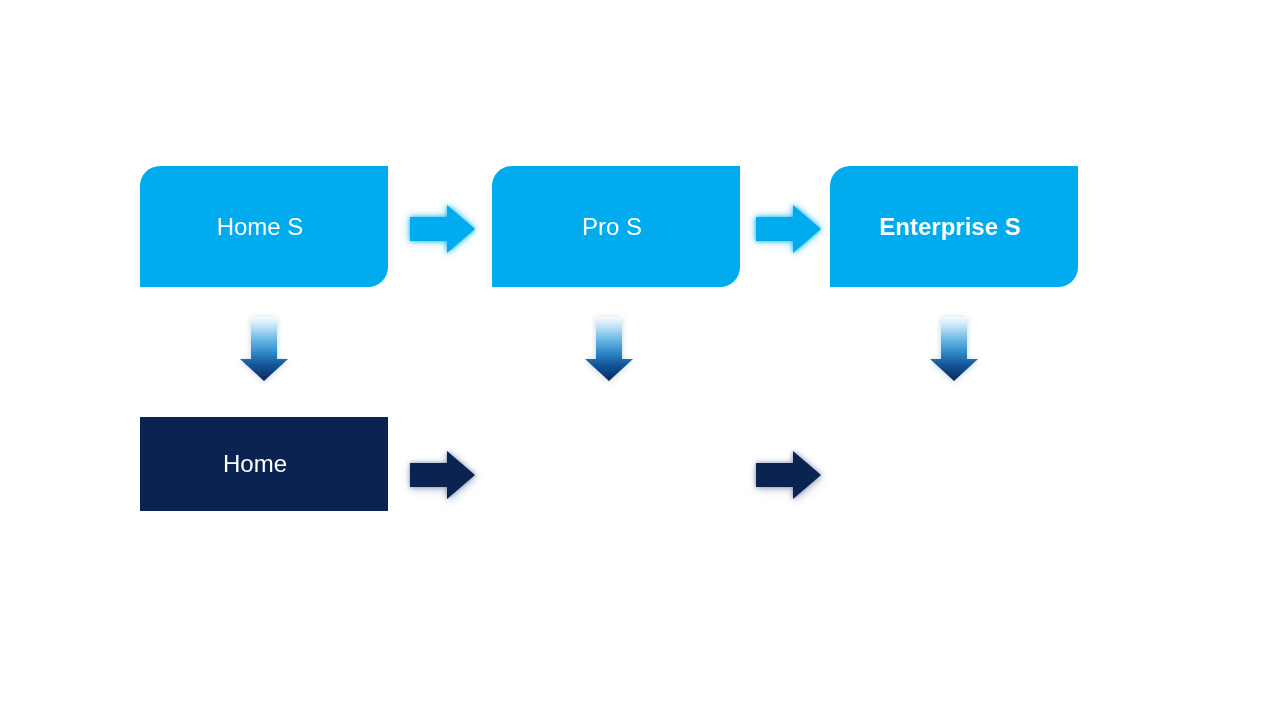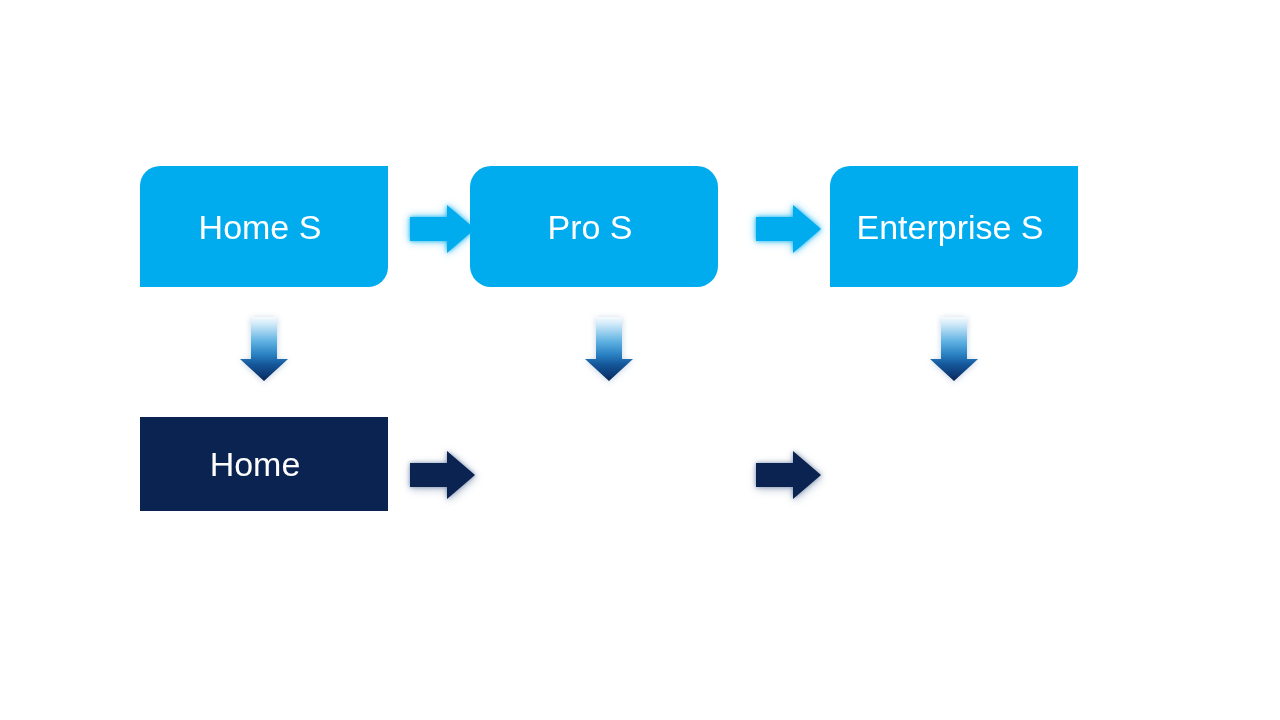--- a/index.html
+++ b/index.html
@@ -15,38 +15,38 @@
     background: #ffffff;
     overflow: hidden;
   }
   .box {
     position: absolute;
     width: 248px;
     display: flex;
     align-items: center;
     justify-content: center;
     color: #ffffff;
-    font-size: 34px;
+    font-size: 24px;
     line-height: 1;
   }
   .box-top {
     top: 166px;
     height: 121px;
     background: #00ACEE;
     border-radius: 20px 0 20px 0;
   }
   .box-bottom {
     top: 417px;
     height: 94px;
     background: #0B2350;
     border-radius: 0;
   }
   .col-1 { left: 140px; }
-  .col-2 { left: 470px; border-radius: 21px; }
-  .col-3 { left: 830px; }
+  .col-2 { left: 492px; }
+  .col-3 { left: 830px; font-weight: bold; }
   .box-top .label { transform: translateX(-4px); }
   .box-bottom .label { transform: translateX(-9px); }
 
   .arrow-right {
     position: absolute;
     width: 65px;
     height: 48px;
   }
   .arrow-right-top {
     top: 205px;

